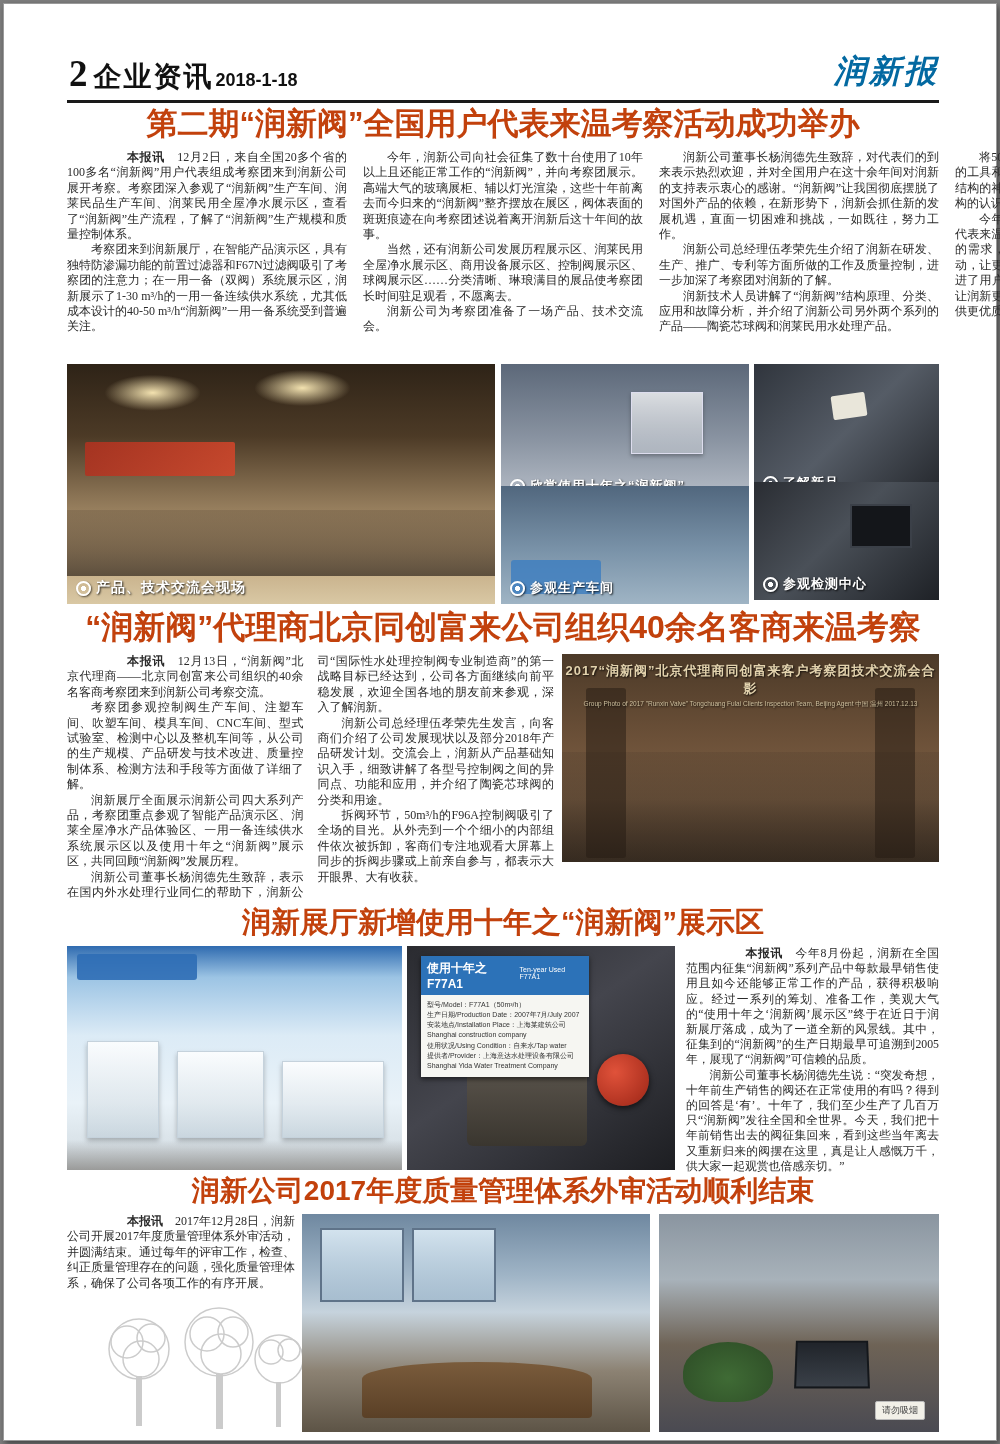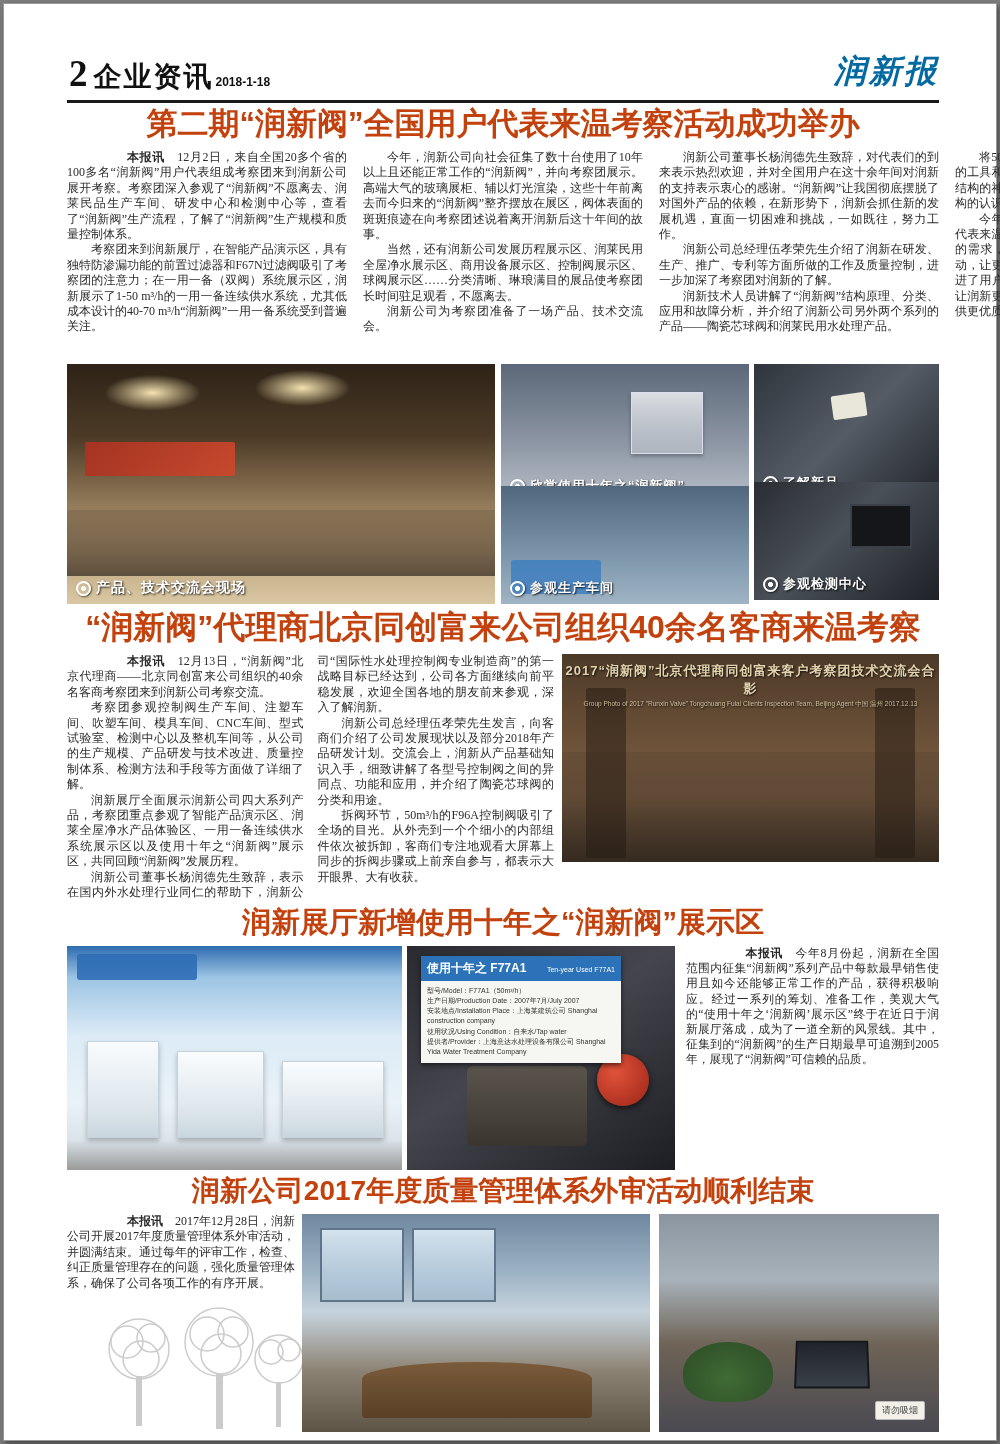--- a/index.html
+++ b/index.html
@@ -4,21 +4,21 @@
 <style>
   html,body{margin:0;padding:0;background:#7d7d7d;font-family:"Liberation Sans",sans-serif;}
   .canvas{position:relative;width:1000px;height:1444px;background:#7d7d7d;overflow:hidden;}
   .sheet{position:absolute;left:3px;top:3px;width:992px;height:1436px;background:#ffffff;
          border:1px solid #9a9a9a;box-shadow:2px 3px 6px rgba(0,0,0,.45);}
   
   .hdr{position:absolute;left:63px;top:52px;width:872px;height:44px;border-bottom:3px solid #1a1a1a;}
   .hdr-left{position:absolute;left:2px;bottom:4px;display:flex;align-items:baseline;color:#111;}
   .hdr-num{font-size:37px;font-weight:bold;font-family:"Liberation Serif",serif;margin-right:6px;}
   .hdr-sec{font-size:28px;font-weight:bold;letter-spacing:2px;}
-  .hdr-date{font-size:12px;font-weight:bold;margin-left:2px;}
+  .hdr-date{font-size:18px;font-weight:bold;margin-left:2px;}
   .masthead{position:absolute;right:0;bottom:6px;font-family:"Liberation Serif",serif;
             font-style:italic;font-weight:bold;font-size:32px;color:#0369a1;letter-spacing:3px;}
   
   .headline{position:absolute;left:63px;width:872px;text-align:center;color:#c2410c;
             font-weight:bold;font-family:"Liberation Sans",sans-serif;line-height:1.05;}
   
   .bodytext{font-family:"Liberation Serif",serif;color:#2a2a2a;text-align:justify;}
   .bodytext p{margin:0;text-indent:2em;}
   .bodytext b{font-family:"Liberation Sans",sans-serif;margin-left:36px;}
   .cols3{column-count:3;column-gap:16px;column-fill:auto;}
@@ -31,21 +31,21 @@
   .cap .dot{display:inline-block;width:11px;height:11px;border-radius:50%;
             border:2px solid #fff;background:radial-gradient(circle,#fff 30%,transparent 32%);
             box-shadow:1px 1px 2px rgba(0,0,0,.6);flex:0 0 auto;}
   .deco{position:absolute;}
   
   .banner{position:absolute;left:0;top:8px;width:100%;text-align:center;color:#e3d3ae;
           text-shadow:1px 1px 2px rgba(0,0,0,.8);}
   .banner .cn{font-size:13px;font-weight:bold;letter-spacing:1px;}
   .banner .en{font-size:6.5px;margin-top:2px;color:#cdbf9d;}
   
-  .speccard{position:absolute;left:14px;top:10px;width:200px;background:#f6f6f2;
+  .speccard{position:absolute;left:14px;top:10px;width:168px;background:#f6f6f2;
             box-shadow:0 2px 5px rgba(0,0,0,.6);}
   .speccard .sc-hdr{background:#2c72b8;color:#fff;padding:4px 6px;display:flex;
                     justify-content:space-between;align-items:baseline;}
   .speccard .sc-cn{font-size:12px;font-weight:bold;}
   .speccard .sc-en{font-size:7px;}
   .speccard .sc-body{padding:5px 6px 6px;color:#333;}
   .speccard .sc-body div{font-size:7px;line-height:1.45;text-align:left;}
   .sign{position:absolute;right:14px;bottom:12px;background:#f2f0e8;color:#444;
         font-size:9px;padding:2px 6px;border:1px solid #bbb;border-radius:2px;}
   .treeart{position:absolute;opacity:.85;}
@@ -60,24 +60,24 @@
     <div class="hdr-left">
       <span class="hdr-num">2</span>
       <span class="hdr-sec">企业资讯</span>
       <span class="hdr-date">2018-1-18</span>
     </div>
     <div class="masthead">润新报</div>
   </div>
 
   <div class="headline" style="top:104px;font-size:31px;">第二期“润新阀”全国用户代表来温考察活动成功举办</div>
   <div class="bodytext cols3" style="position:absolute;left:63px;top:146px;width:872px;height:212px;font-size:12px;line-height:15.4px;">
-    <p><b>本报讯</b>　<span>12月2日，来自全国20多个省的100多名“润新阀”用户代表组成考察团来到润新公司展开考察。考察团深入参观了“润新阀”不愿离去、润莱民品生产车间、研发中心和检测中心等，查看了“润新阀”生产流程，了解了“润新阀”生产规模和质量控制体系。</span></p>
+    <p><b>本报讯</b>　<span>12月2日，来自全国20多个省的100多名“润新阀”用户代表组成考察团来到润新公司展开考察。考察团深入参观了“润新阀”生产车间、润莱民品生产车间、润莱民用全屋净水展示区，查看了“润新阀”生产流程，了解了“润新阀”生产规模和质量控制体系。</span></p>
     <div>
 
-    <p>考察团来到润新展厅，在智能产品演示区，具有独特防渗漏功能的前置过滤器和F67N过滤阀吸引了考察团的注意力；在一用一备（双阀）系统展示区，润新展示了1-50 m³/h的一用一备连续供水系统，尤其低成本设计的40-70 m³/h“润新阀”一用一备系统受到普遍关注。</p>
+    <p>考察团来到润新展厅，在智能产品演示区，具有独特防渗漏功能的前置过滤器和F67N过滤阀吸引了考察团的注意力；在一用一备（双阀）系统展示区，润新展示了1-30 m³/h的一用一备连续供水系统，尤其低成本设计的40-50 m³/h“润新阀”一用一备系统受到普遍关注。</p>
           <p>今年，润新公司向社会征集了数十台使用了10年以上且还能正常工作的“润新阀”，并向考察团展示。高端大气的玻璃展柜、辅以灯光渲染，这些十年前离去而今归来的“润新阀”整齐摆放在展区，阀体表面的斑斑痕迹在向考察团述说着离开润新后这十年间的故事。</p>
           <p>当然，还有润新公司发展历程展示区、润莱民用全屋净水展示区、商用设备展示区、控制阀展示区、球阀展示区……分类清晰、琳琅满目的展品使考察团长时间驻足观看，不愿离去。</p>
           <p>润新公司为考察团准备了一场产品、技术交流会。</p>
           <p>润新公司董事长杨润德先生致辞，对代表们的到来表示热烈欢迎，并对全国用户在这十余年间对润新的支持表示衷心的感谢。“润新阀”让我国彻底摆脱了对国外产品的依赖，在新形势下，润新会抓住新的发展机遇，直面一切困难和挑战，一如既往，努力工作。</p>
           <p>润新公司总经理伍孝荣先生介绍了润新在研发、生产、推广、专利等方面所做的工作及质量控制，进一步加深了考察团对润新的了解。</p>
           <p>润新技术人员讲解了“润新阀”结构原理、分类、应用和故障分析，并介绍了润新公司另外两个系列的产品——陶瓷芯球阀和润莱民用水处理产品。</p>
           <p>将50m³/h控制阀F96A的拆卸作为压轴，通过简单的工具和方式向考察团揭开了润新活塞式控制阀阀体结构的神秘面纱，强化对润新活塞式控制阀原理和结构的认识。</p>
           <p>今年8月份，润新开展了首期“润新阀”全国用户代表来温考察活动，取得良好效果。为了解更多用户的需求，举办本次活动。通过举办此类考察交流活动，让更多用户朋友来到润新公司进行实地考察，增进了用户朋友对润新公司、“润新阀”的了解，同时也让润新更加了解用户需求，从而为广大用户朋友们提供更优质的产品和服务！</p>
         </div>
   </div>
@@ -173,20 +173,24 @@
       <div>型号/Model：F77A1（50m³/h）</div>
             <div>生产日期/Production Date：2007年7月/July 2007</div>
             <div>安装地点/Installation Place：上海某建筑公司 Shanghai construction company</div>
             <div>使用状况/Using Condition：自来水/Tap water</div>
             <div>提供者/Provider：上海意达水处理设备有限公司 Shanghai Yida Water Treatment Company</div>
           </div>
     </div>
   </div>
   <div class="bodytext" style="position:absolute;left:682px;top:942px;width:253px;height:224px;font-size:11.8px;line-height:15.2px;">
     <p><b>本报讯</b>　<span>今年8月份起，润新在全国范围内征集“润新阀”系列产品中每款最早销售使用且如今还能够正常工作的产品，获得积极响应。经过一系列的筹划、准备工作，美观大气的“使用十年之‘润新阀’展示区”终于在近日于润新展厅落成，成为了一道全新的风景线。其中，征集到的“润新阀”的生产日期最早可追溯到2005年，展现了“润新阀”可信赖的品质。</span></p>
+    <div>
+
+    <p>润新公司董事长杨润德先生说：“突发奇想，十年前生产销售的阀还在正常使用的有吗？得到的回答是‘有’。十年了，我们至少生产了几百万只“润新阀”发往全国和全世界。今天，我们把十年前销售出去的阀征集回来，看到这些当年离去又重新归来的阀摆在这里，真是让人感慨万千，供大家一起观赏也倍感亲切。”</p>
+        </div>
   </div>
 
   <div class="headline" style="top:1172px;font-size:28px;">润新公司2017年度质量管理体系外审活动顺利结束</div>
   <div class="bodytext" style="position:absolute;left:63px;top:1210px;width:228px;height:120px;font-size:12px;line-height:15.4px;">
     <p><b>本报讯</b>　<span>2017年12月28日，润新公司开展2017年度质量管理体系外审活动，并圆满结束。通过每年的评审工作，检查、纠正质量管理存在的问题，强化质量管理体系，确保了公司各项工作的有序开展。</span></p>
   </div>
   <svg class="treeart" style="left:75px;top:1300px;" width="230" height="125" viewBox="0 0 230 125">
     <g stroke="#c3c3c3" stroke-width="1.5" fill="none">
       <circle cx="60" cy="45" r="30"></circle>
           <circle cx="48" cy="38" r="16"></circle>

